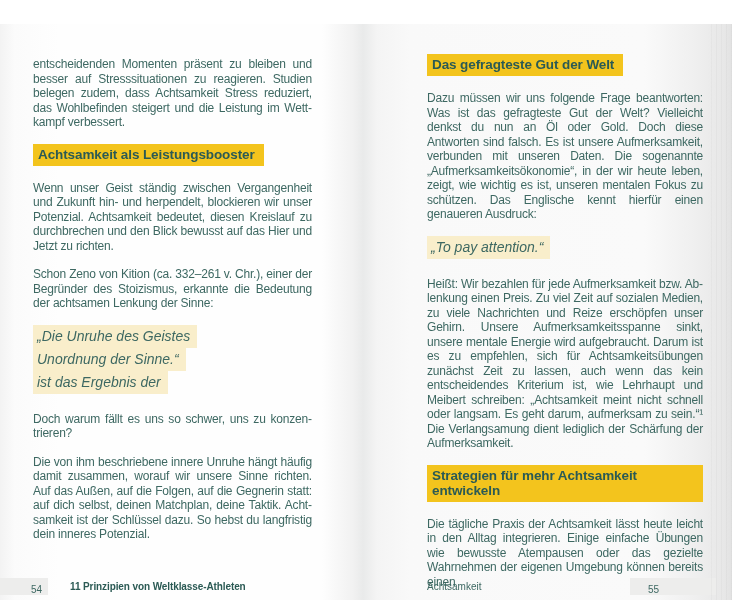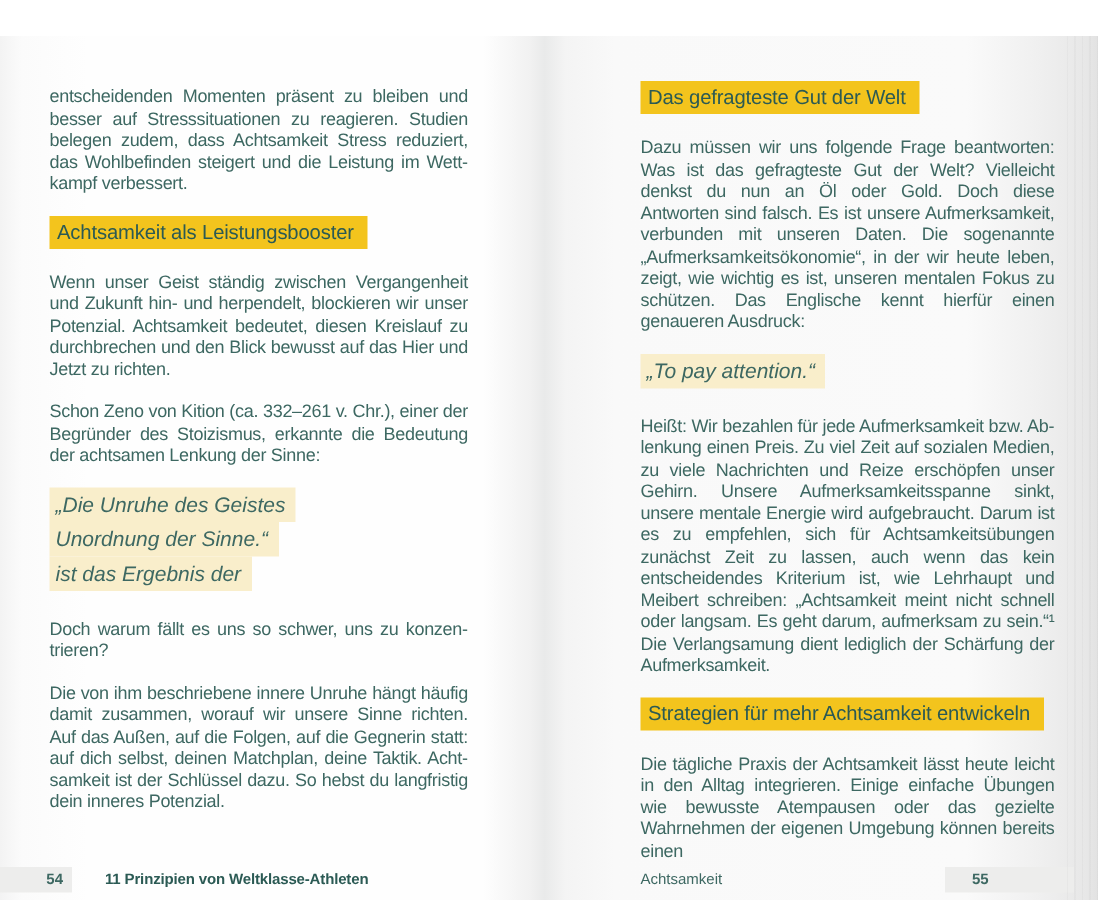--- a/index.html
+++ b/index.html
@@ -24,34 +24,34 @@
   .col-left{left:33px; top:33px; width:279px;}
   .col-right{left:427px; top:30px; width:276px;}
   p{
     margin:0 0 14px 0; font-size:12px; line-height:14.5px; letter-spacing:-0.2px;
     text-align:justify; hyphens:manual; -webkit-hyphens:manual;
   }
   .heading{margin:14px 0 15px 0;}
   .heading:first-child{margin-top:0;}
   .heading span{
     display:inline-block; background:var(--yellow); color:var(--ink-dark);
-    font-weight:normal; font-size:13.5px; line-height:15px; padding:3px 9px 4px 5px;
+    font-weight:bold; font-size:13.5px; line-height:15px; padding:3px 9px 4px 5px;
     letter-spacing:-0.1px;
   }
   .quote{margin:2px 0 18px 0; font-style:italic; font-size:14px;}
   .quote-line{line-height:20px;}
   .quote-line span{
     display:inline-block; background:var(--cream); padding:1px 7px 2px 4px; color:var(--ink);
   }
   .footer{position:absolute; top:554px; height:17px; font-size:10px; color:var(--ink);}
   .footer-left{left:0; width:366px;}
   .footer-right{left:366px; width:366px;}
   .pagenum-bar{
     position:absolute; top:0; height:17px; background:var(--bar);
-    display:flex; align-items:center;font-weight:bold;
+    display:flex; align-items:flex-end;
   }
   .pagenum-bar-left{left:0; width:48px; justify-content:flex-end; padding-right:6px; box-sizing:border-box;}
   .pagenum-bar-right{right:16px; width:86px; justify-content:flex-start; padding-left:18px; box-sizing:border-box;}
   .chapter{
     position:absolute; left:70px; top:3px; font-weight:bold; color:var(--ink-dark);
     letter-spacing:-0.1px;
   }
   .running-head{position:absolute; left:61px; top:3px; color:var(--ink);}
 </style>
 </head>

